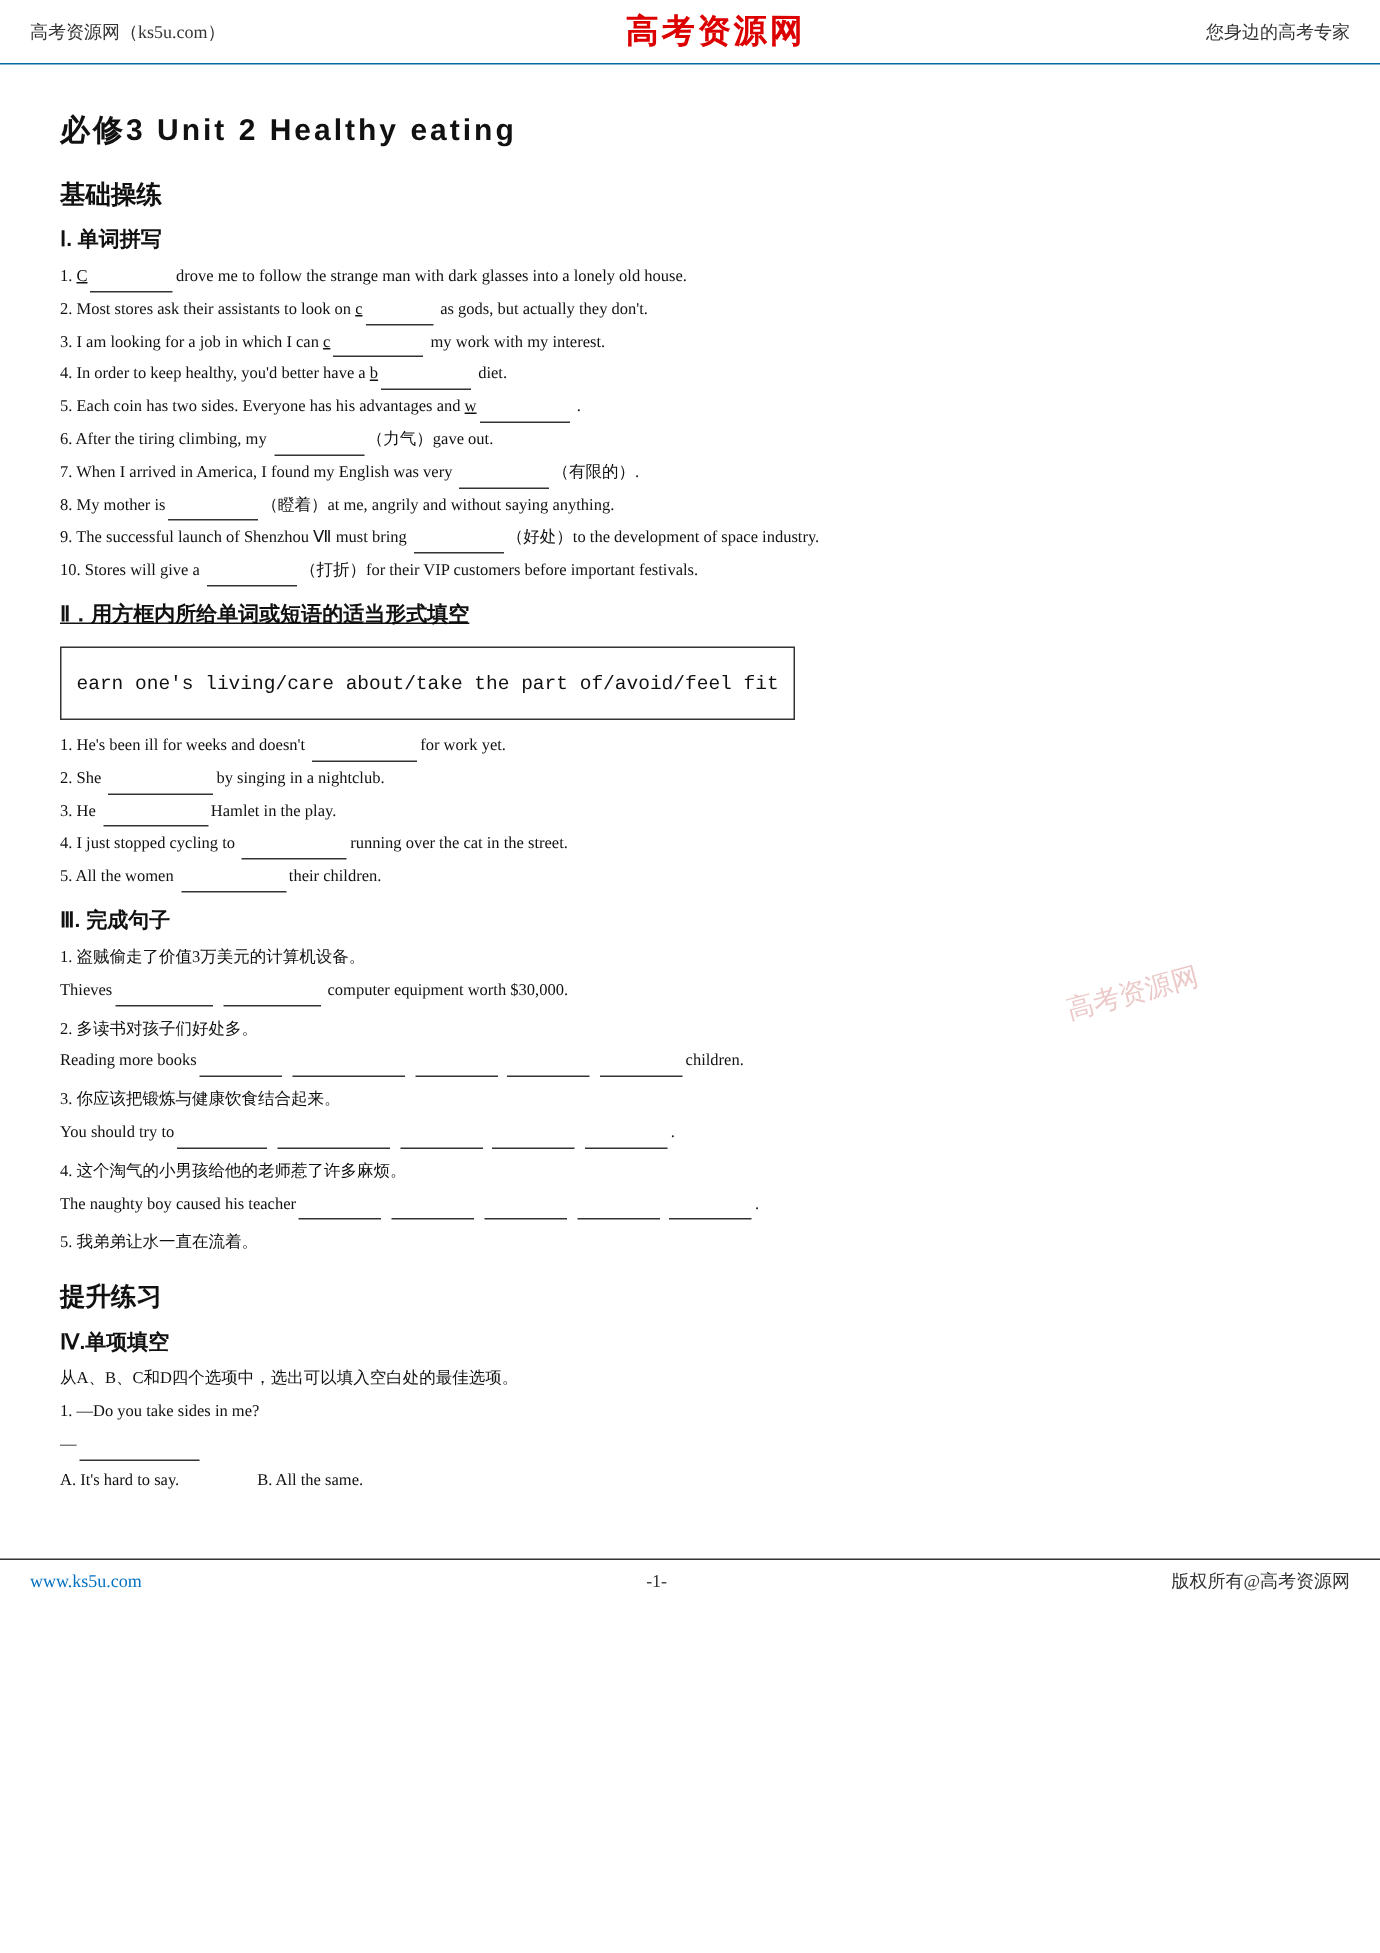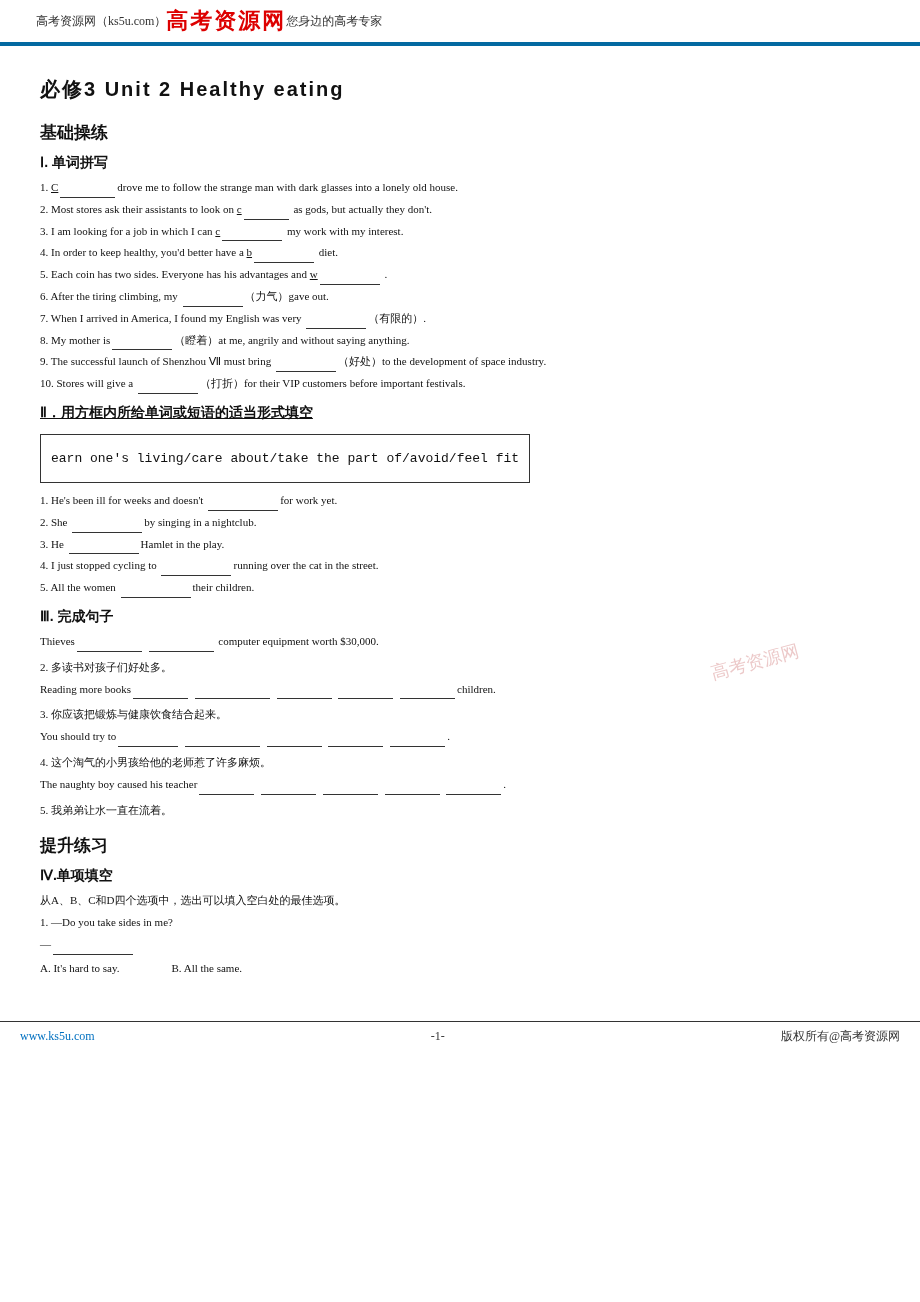--- a/index.html
+++ b/index.html
@@ -7,24 +7,25 @@
       background: #fff;
       font-family: "SimSun", "宋体", serif;
       font-size: 14px;
       color: #111;
       width: 920px;
       min-height: 1302px;
     }
 
     
     .header {
-      border-bottom: 4px solid #0369a1;
-      padding: 6px 36px;
+      border-bottom: 1px solid #0369a1;
+      padding: 6px 20px;
       display: flex;
       align-items: center;
+      justify-content: space-between;
     }
     .header-left {
       font-size: 12px;
       color: #333;
     }
     .header-center {
       font-size: 22px;
       font-weight: bold;
       color: #d00;
       letter-spacing: 2px;
@@ -192,20 +193,21 @@
       <p class="line">4. I just stopped cycling to <span class="blank" style="min-width:70px;"></span>running over the cat in the street.</p>
       <p class="line">5. All the women <span class="blank" style="min-width:70px;"></span>their children.</p>
     </div>
 
     
     <div class="subsection-heading">
       <span>Ⅲ. 完成句子</span>
     </div>
 
     <div>
+      <p class="line cn-item">1. 盗贼偷走了价值3万美元的计算机设备。</p>
       <p class="line en-item">Thieves<span class="blank" style="min-width:65px;"></span> <span class="blank" style="min-width:65px;"></span>  computer equipment worth $30,000.</p>
 
       <p class="line cn-item">2. 多读书对孩子们好处多。</p>
       <p class="line en-item">Reading more books<span class="blank" style="min-width:55px;"></span> <span class="blank" style="min-width:75px;"></span> <span class="blank" style="min-width:55px;"></span> <span class="blank" style="min-width:55px;"></span> <span class="blank" style="min-width:55px;"></span>children.</p>
 
       <p class="line cn-item">3. 你应该把锻炼与健康饮食结合起来。</p>
       <p class="line en-item">You should try to<span class="blank" style="min-width:60px;"></span> <span class="blank" style="min-width:75px;"></span> <span class="blank" style="min-width:55px;"></span> <span class="blank" style="min-width:55px;"></span> <span class="blank" style="min-width:55px;"></span>.</p>
 
       <p class="line cn-item">4. 这个淘气的小男孩给他的老师惹了许多麻烦。</p>
       <p class="line en-item">The naughty boy caused his teacher<span class="blank" style="min-width:55px;"></span> <span class="blank" style="min-width:55px;"></span> <span class="blank" style="min-width:55px;"></span> <span class="blank" style="min-width:55px;"></span> <span class="blank" style="min-width:55px;"></span>.</p>

